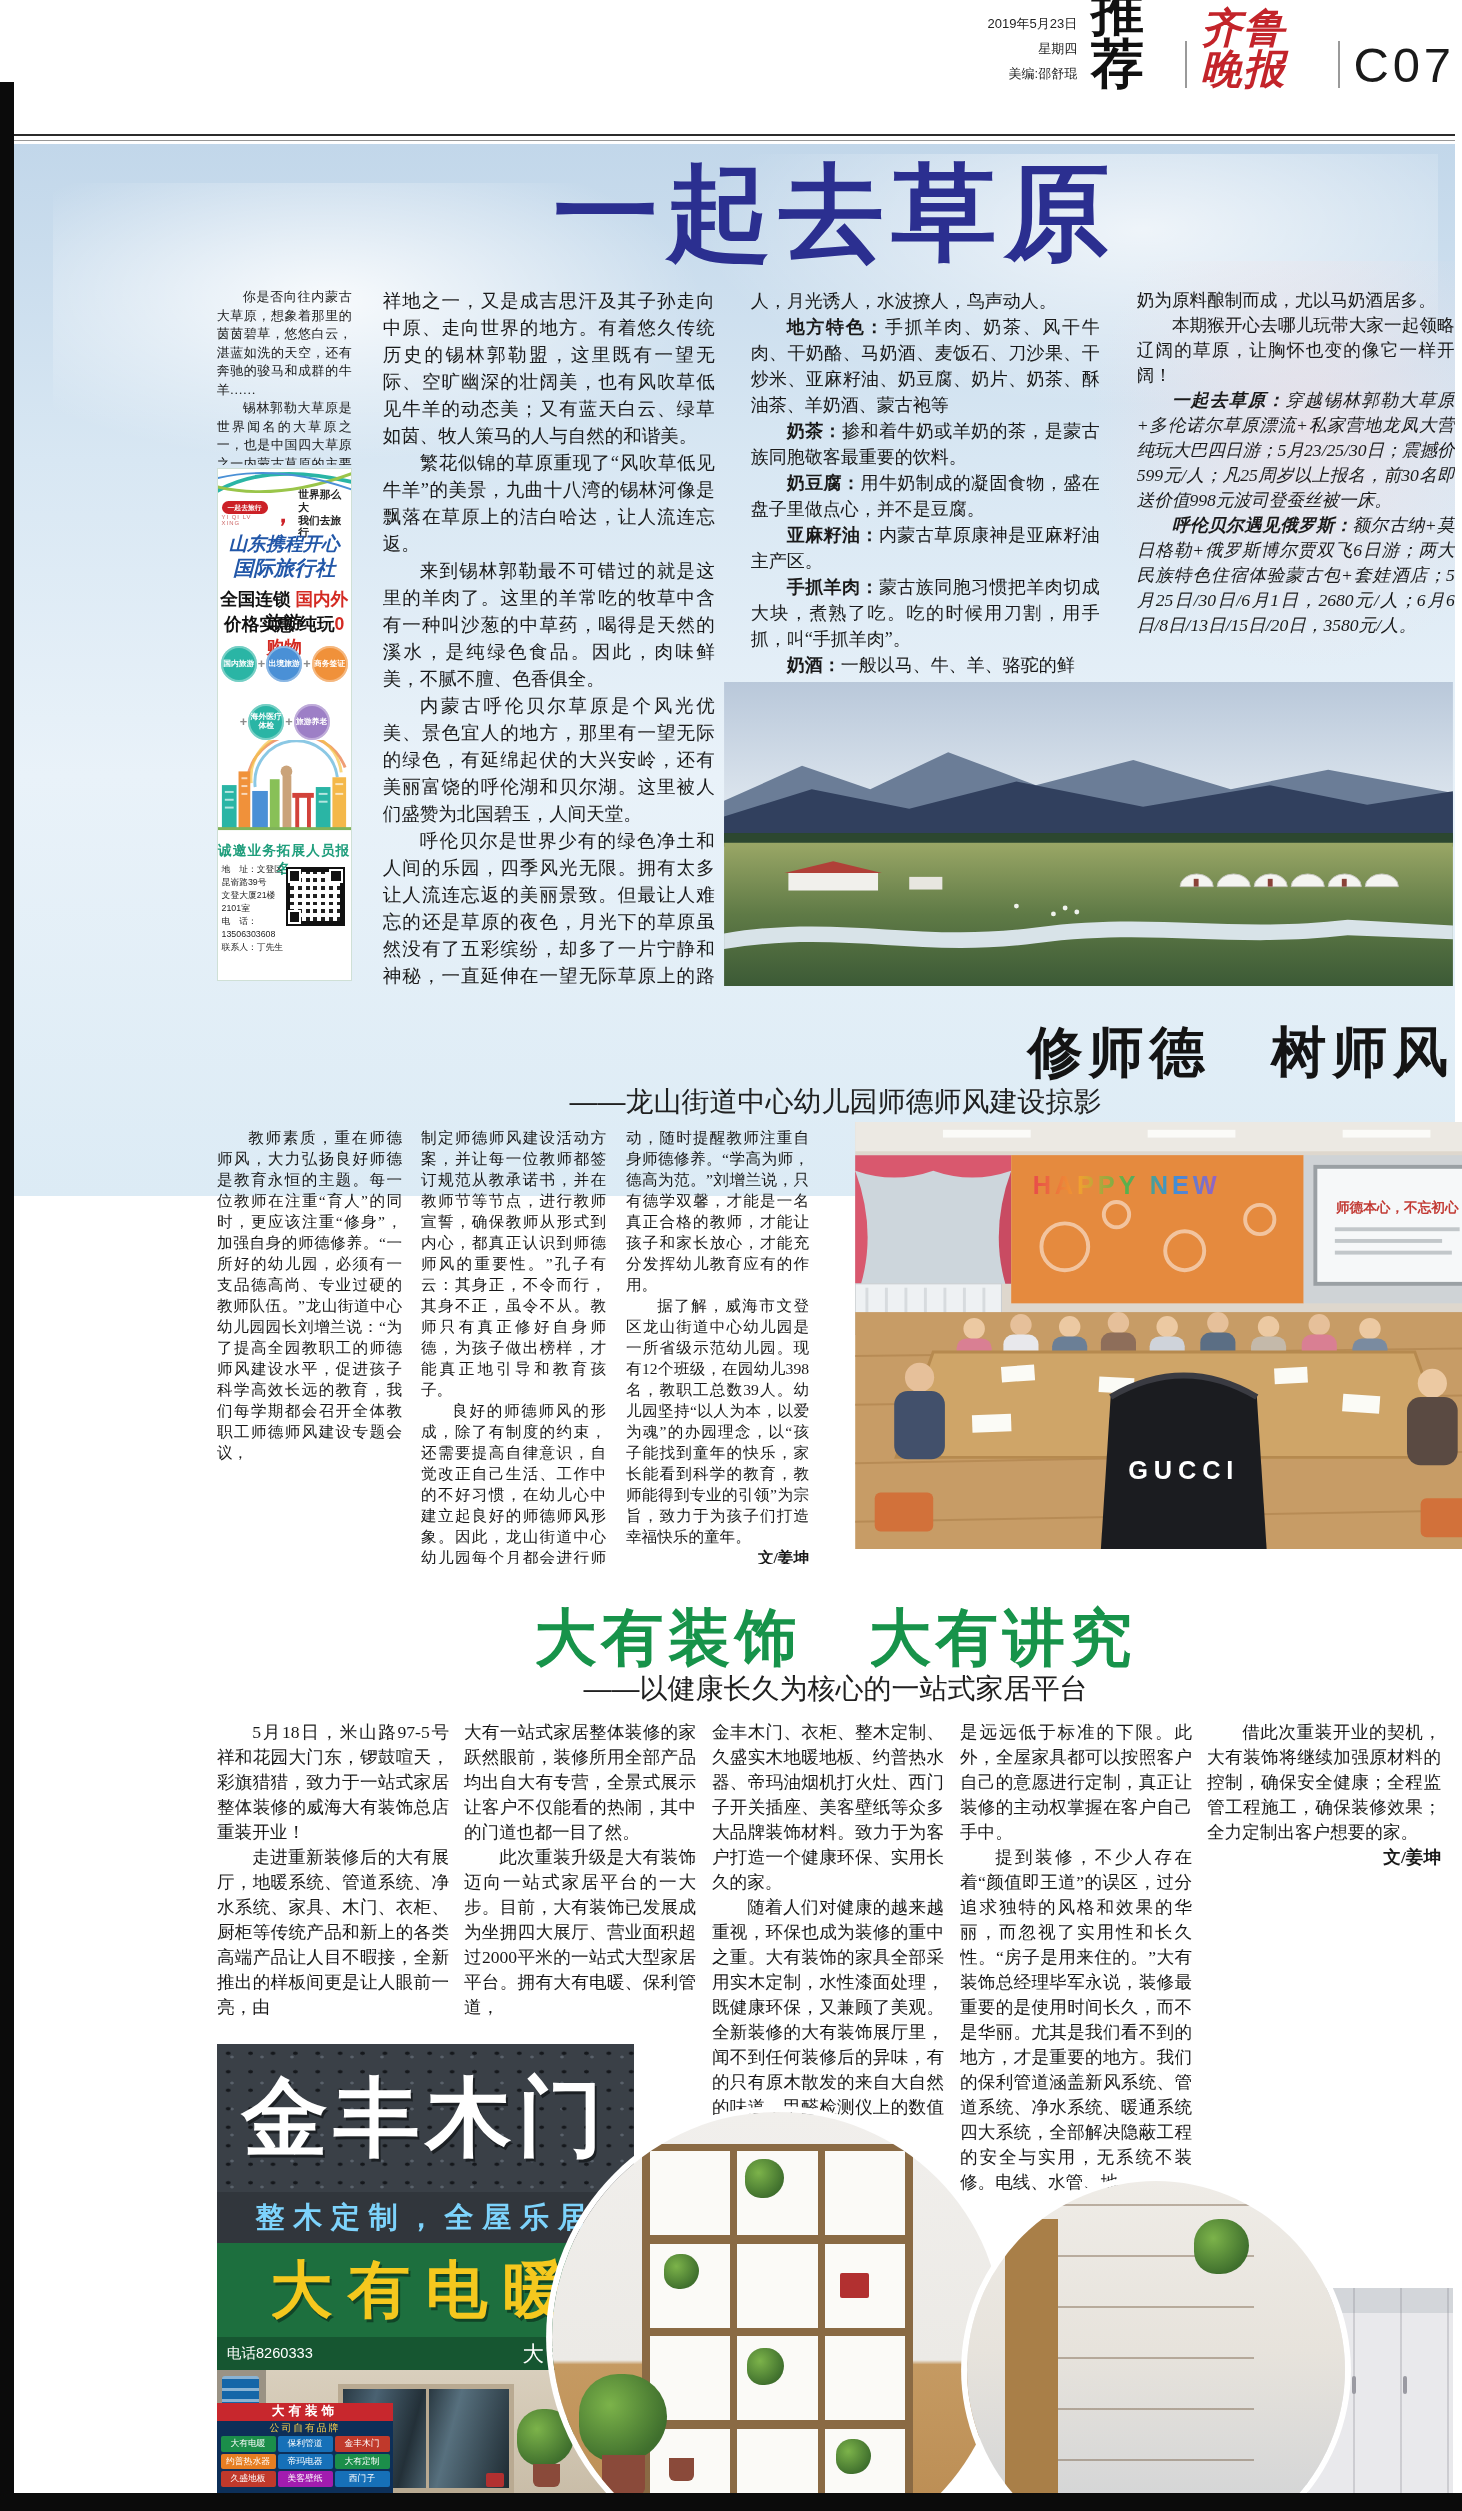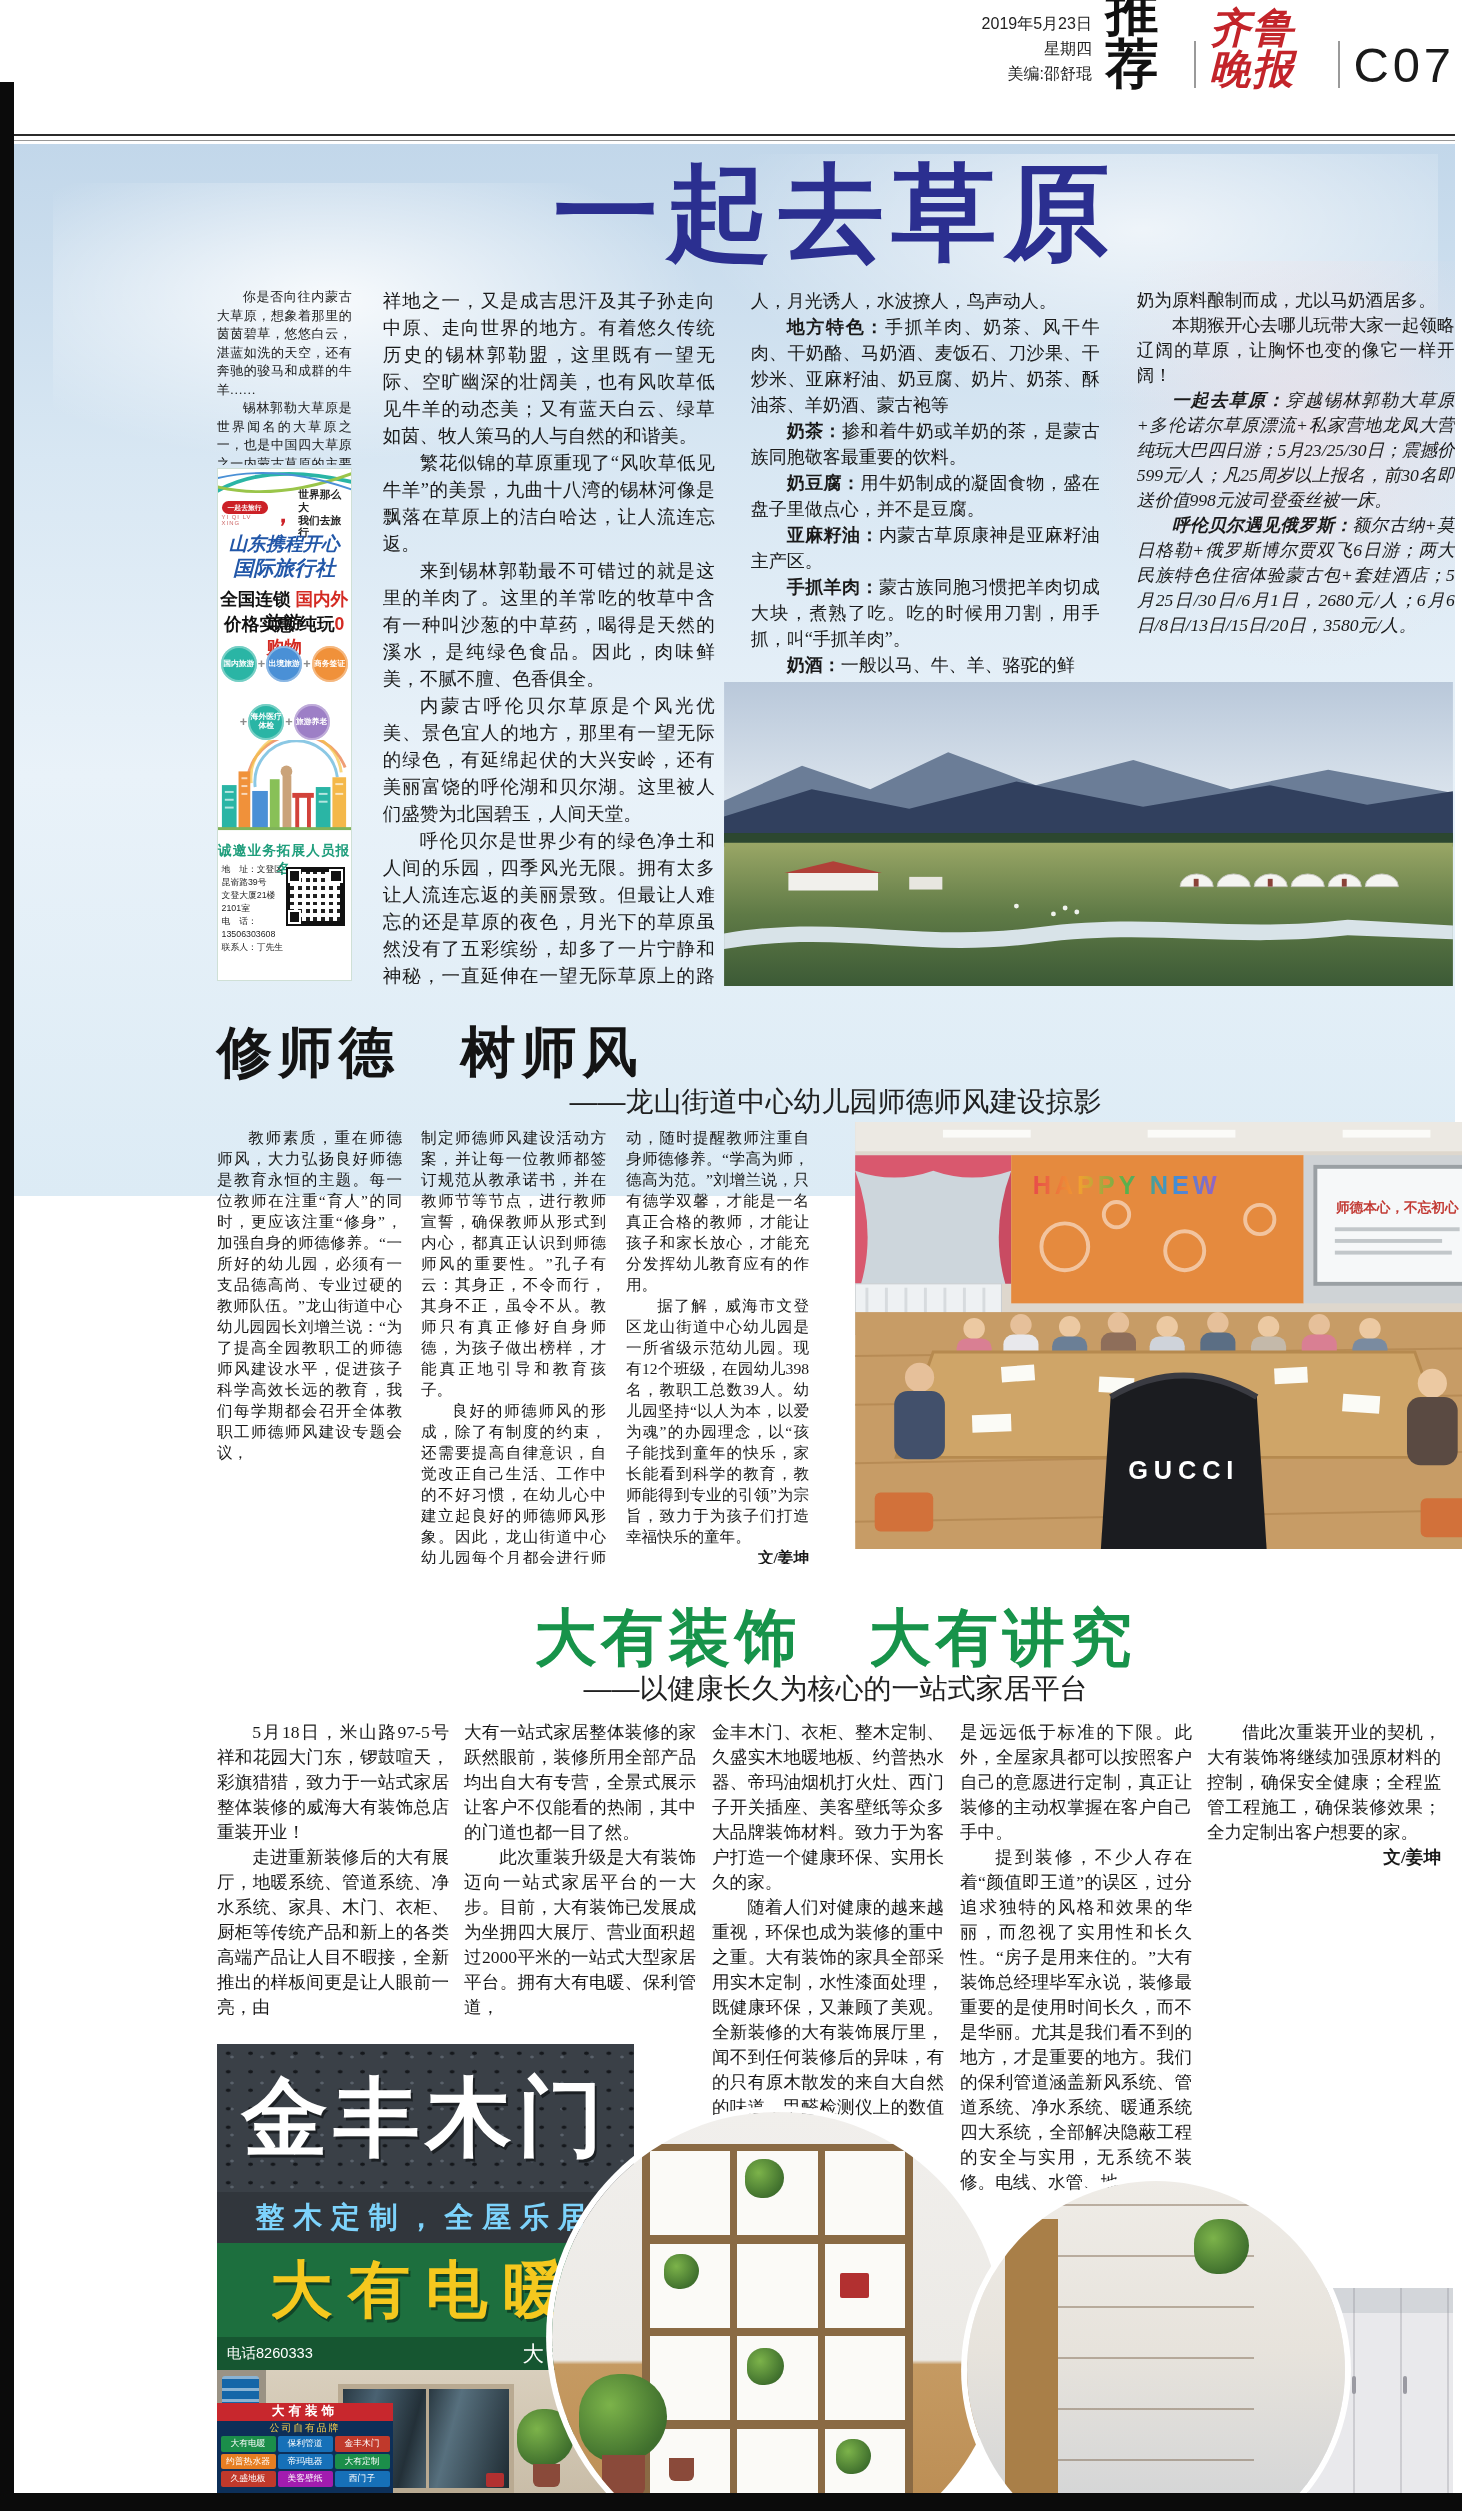--- a/index.html
+++ b/index.html
@@ -4,21 +4,21 @@
 <style>
   html,body{margin:0;padding:0;background:#888;}
   #page{position:relative;width:1463px;height:2511px;background:#ffffff;margin:0 auto;
         font-family:"Liberation Sans","DejaVu Sans",sans-serif;overflow:hidden;}
   .abs{position:absolute;}
   
   .edge-left{left:0;top:82px;width:13.7px;height:2429px;background:#0b0b0b;z-index:40;}
   .edge-bottom{left:0;top:2493px;width:1463px;height:18.5px;background:#0b0b0b;z-index:50;}
   
   .masthead{left:975px;top:13.7px;width:480px;height:76px;display:flex;align-items:flex-end;justify-content:flex-end;gap:13.7px;}
-  .date-block{text-align:right;font-size:16px;line-height:25px;color:#222;padding-bottom:3.9px;}
+  .date-block{text-align:right;font-size:13px;line-height:25px;color:#222;padding-bottom:3.9px;}
   .section-label{font-size:53px;font-weight:900;color:#111;letter-spacing:2.9px;line-height:1;}
   .vbar{width:2px;height:47px;background:#9a9a9a;margin-bottom:2px;}
   .paper-name{font-family:"Liberation Serif","DejaVu Serif",serif;font-style:italic;font-weight:900;
               font-size:41px;color:#c3242a;line-height:1;letter-spacing:2px;}
   .page-no{font-size:49px;color:#1a1a1a;font-weight:400;letter-spacing:3.9px;line-height:1;}
   .head-rule{left:13.7px;top:134px;width:1441px;height:6.8px;border-top:2px solid #2b2b2b;border-bottom:1px solid #979797;box-sizing:border-box;}
   
   .a1{left:13.7px;top:144px;width:1441px;height:1052px;overflow:hidden;
       background:linear-gradient(180deg,#c2d7ea 0%,#d8e7f3 30%,#e9f2f9 60%,#dcebf5 100%);}
   .a1 .cloud1{left:39px;top:39px;width:683px;height:293px;background:radial-gradient(ellipse at 40% 40%,rgba(255,255,255,.85),rgba(255,255,255,0) 65%);}
@@ -64,21 +64,21 @@
   .ad-qr{width:59px;height:59px;background:#111;position:relative;margin-top:3.9px;}
   .ad-qr:before{content:"";position:absolute;inset:4.9px;
      background:repeating-linear-gradient(0deg,#111 0 3.9px,#fff 3.9px 7.8px),repeating-linear-gradient(90deg,#111 0 3.9px,#fff 3.9px 7.8px);
      background-blend-mode:screen;}
   .ad-qr i{position:absolute;width:13.7px;height:13.7px;background:#111;border:2.9px solid #fff;box-sizing:border-box;}
   .ad-qr i.q1{left:2px;top:2px;} .ad-qr i.q2{right:2px;top:2px;} .ad-qr i.q3{left:2px;bottom:2px;}
   
   .photo{overflow:hidden;z-index:3;}
   .p-grass{left:710px;top:538px;width:729px;height:304px;}
   
-  .a2-title{left:217px;top:1016px;width:1237px;text-align:left;font-size:55px;font-weight:900;color:#141414;letter-spacing:5.9px;}
+  .a2-title{left:217px;top:1016px;width:1237px;text-align:right;font-size:55px;font-weight:900;color:#141414;letter-spacing:5.9px;}
   .a2-sub{left:217px;top:1083px;width:1237px;text-align:center;font-size:28px;color:#202020;font-weight:400;}
   .a2-c1{left:217px;top:1127px;width:185px;height:437px;font-size:15.6px;line-height:21px;}
   .a2-c2{left:421px;top:1127px;width:185px;height:437px;font-size:15.6px;line-height:21px;}
   .a2-c3{left:626px;top:1127px;width:183px;height:437px;font-size:15.6px;line-height:21px;}
   .p-kinder{left:815px;top:1122px;width:638px;height:427px;padding-left:40px;}
   
   .a3-title{left:217px;top:1596px;width:1237px;text-align:center;font-size:62px;font-weight:900;color:#17934a;letter-spacing:4.9px;}
   .a3-sub{left:217px;top:1670px;width:1237px;text-align:center;font-size:28px;color:#202020;}
   .a3-c{top:1720px;width:232px;font-size:17.6px;line-height:25px;}
   .a3-c1{left:217px;height:314px;} .a3-c2{left:464px;height:326px;} .a3-c3{left:712px;height:421px;}

